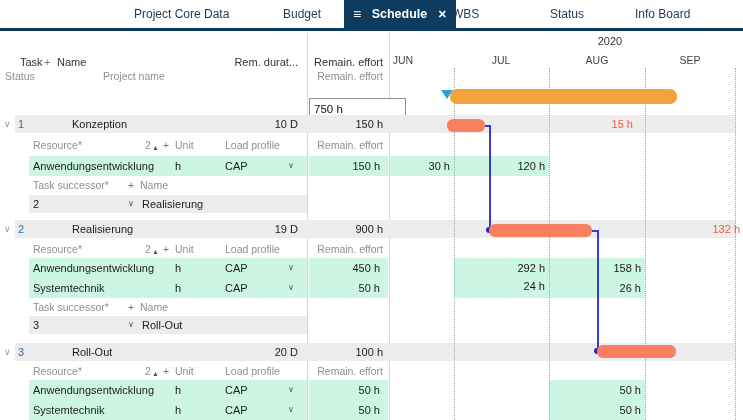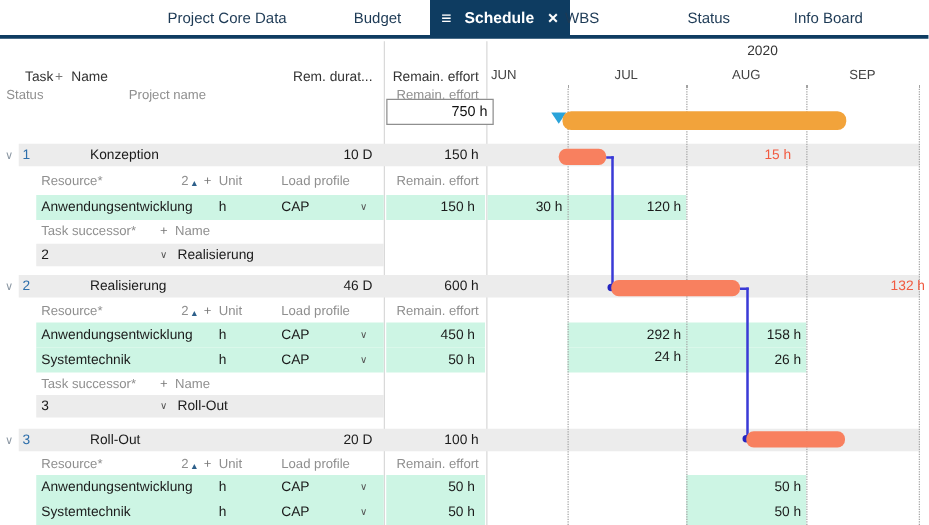--- a/index.html
+++ b/index.html
@@ -76,21 +76,21 @@
   <div class="abs hd" style="left:20px;top:55px;line-height:14px">Task</div>
   <div class="abs hd plus" style="left:44px;top:55px;line-height:14px">+</div>
   <div class="abs hd" style="left:57px;top:55px;line-height:14px">Name</div>
   <div class="abs hd" style="right:445px;top:55px;line-height:14px">Rem. durat...</div>
   <div class="abs hd" style="right:360px;top:55px;line-height:14px">Remain. effort</div>
 
   <div class="abs g" style="left:5px;top:70px;line-height:13px">Status</div>
   <div class="abs g" style="left:103px;top:70px;line-height:13px">Project name</div>
   <div class="abs g" style="right:360px;top:70px;line-height:13px">Remain. effort</div>
 
-  <input class="inp" style="left: 309px; top: 79px; width: 86px; text-align: right;" value="750 h">
+  <input class="inp" style="left: 309px; top: 98px; width: 97px; " value="750 h">
 
   <div class="band" style="top:115px"></div>
   <div class="band" style="top:220px"></div>
   <div class="band" style="top:343px"></div>
 
   <div class="tealL" style="top:156px"></div>
   <div class="tealC" style="top:156px"></div>
   <div class="tealG" style="top:156px;left:390px;width:159px"></div>
 
   <div class="greyL" style="top:195px"></div>
@@ -140,22 +140,22 @@
   <div class="abs g plus" style="left:128px;top:178px;line-height:15px">+</div>
   <div class="abs g" style="left:140px;top:178px;line-height:15px">Name</div>
 
   <div class="abs t" style="left:33px;top:195px;line-height:18px">2</div>
   <div class="abs drop" style="left:128px;top:195px;line-height:18px">∨</div>
   <div class="abs t" style="left:142px;top:195px;line-height:18px">Realisierung</div>
 
   <div class="abs t chev" style="left:4px;top:220px;line-height:18px">∨</div>
   <div class="abs t tid" style="left:18px;top:220px;line-height:18px">2</div>
   <div class="abs t" style="left:72px;top:220px;line-height:18px">Realisierung</div>
-  <div class="abs t" style="right:445px;top:220px;line-height:18px">46 D</div>
-  <div class="abs t" style="right:360px;top:220px;line-height:18px">600 h</div>
+  <div class="abs t" style="right:445px;top:220px;line-height:18px">19 D</div>
+  <div class="abs t" style="right:360px;top:220px;line-height:18px">900 h</div>
 
   <div class="abs g" style="left:33px;top:242px;line-height:15px">Resource*</div>
   <div class="abs g" style="left:145px;top:242px;line-height:15px">2</div>
   <div class="abs sortup" style="left:152px;top:244px;line-height:15px">▲</div>
   <div class="abs g plus" style="left:163px;top:242px;line-height:15px">+</div>
   <div class="abs g" style="left:175px;top:242px;line-height:15px">Unit</div>
   <div class="abs g" style="left:225px;top:242px;line-height:15px">Load profile</div>
   <div class="abs g" style="right:360px;top:242px;line-height:15px">Remain. effort</div>
 
   <div class="abs t" style="left:33px;top:258px;line-height:20px">Anwendungsentwicklung</div>

